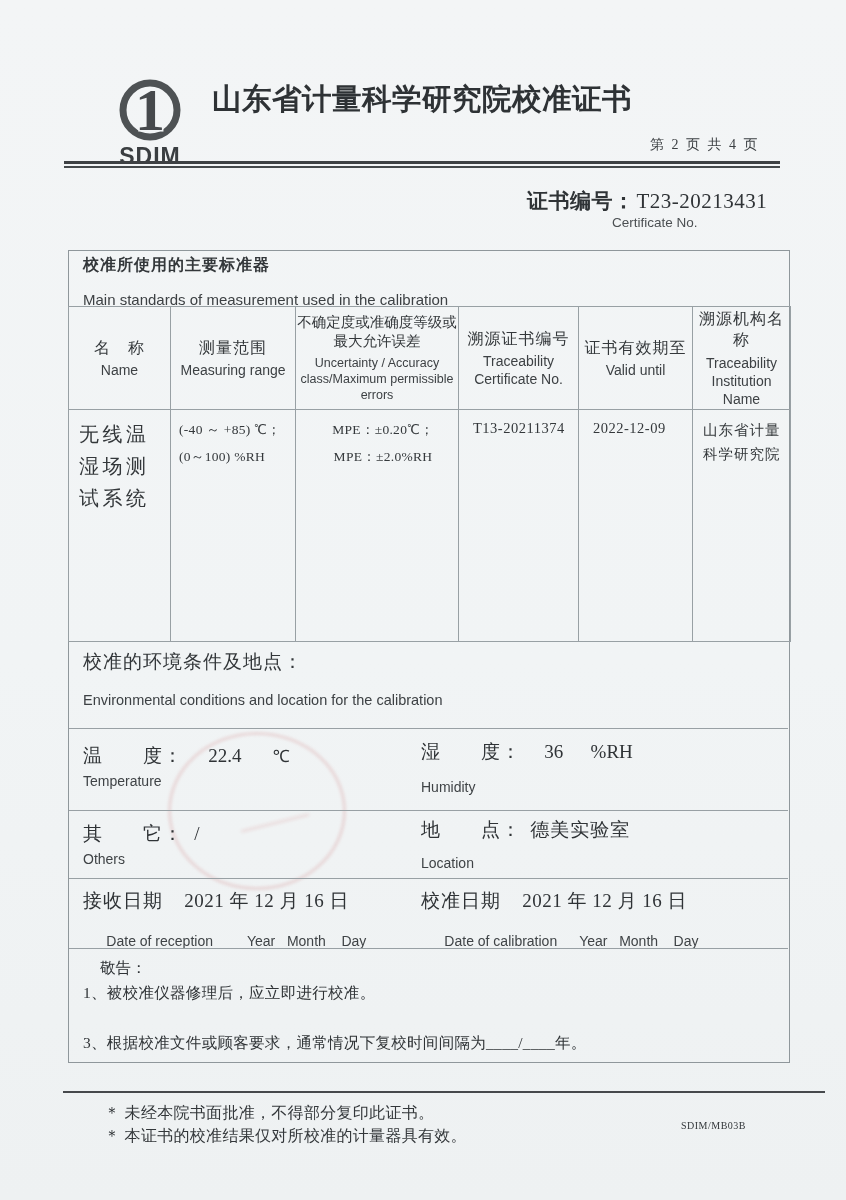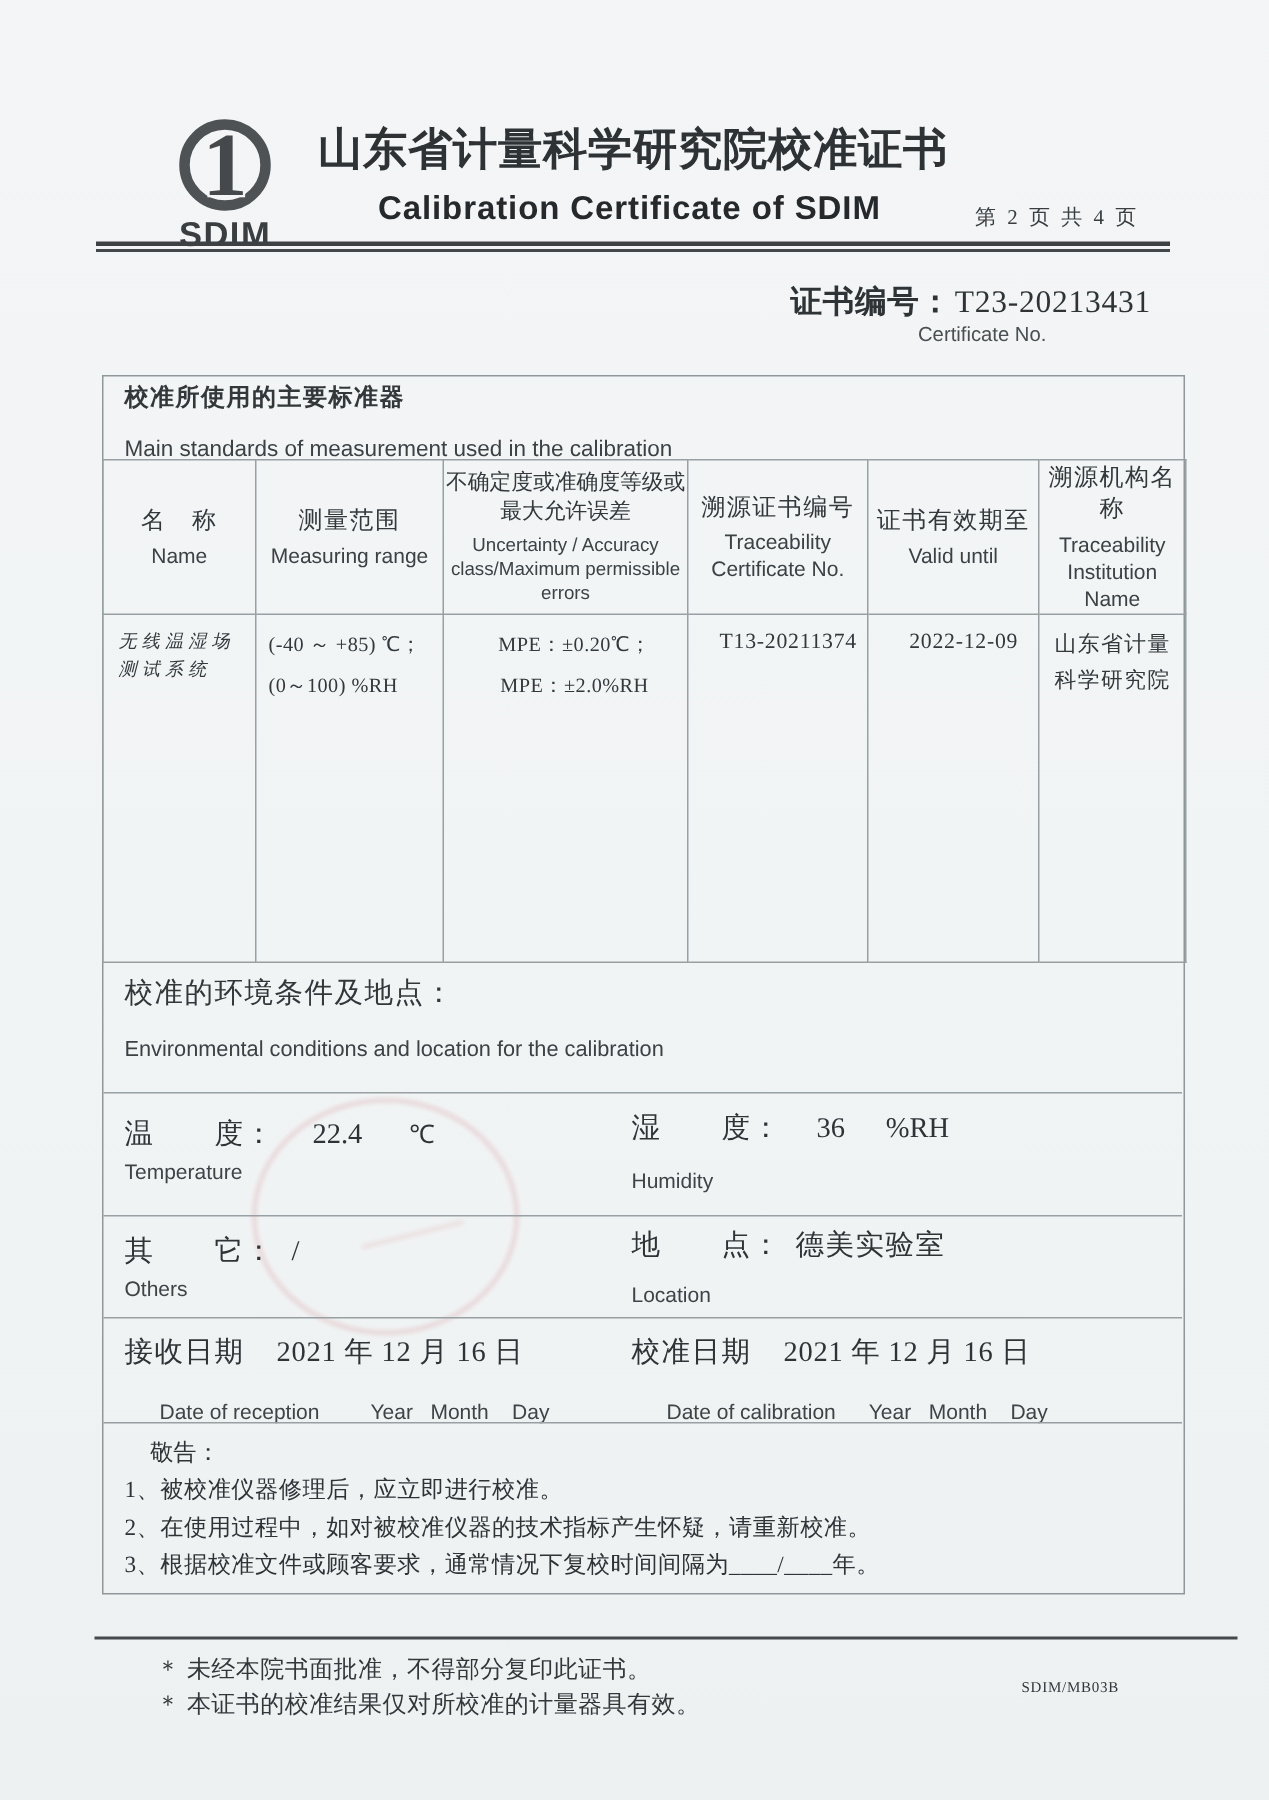--- a/index.html
+++ b/index.html
@@ -66,24 +66,24 @@
   }
   table.std th,table.std td{border:1px solid #98a0a4;padding:0;vertical-align:middle;font-weight:normal;}
   table.std thead tr{height:103px;}
   table.std tbody tr{height:232px;}
   table.std tbody td{vertical-align:top;}
   .h-cn{font-size:16px;letter-spacing:1px;color:#34383b;line-height:1.35;text-align:center;}
   .h-en{font-size:14px;color:#3d4144;line-height:1.3;text-align:center;margin-top:3px;}
   th.small .h-cn{font-size:14.5px;letter-spacing:0;}
   th.small .h-en{font-size:12.5px;}
   td .cell{font-family:"Liberation Serif",serif;color:#34383b;}
-  td.c-name .cell{font-size:12px;letter-spacing:3.5px;line-height:1.6;padding:8px 4px 0 10px;font-style:italic;}
+  td.c-name .cell{font-size:20px;letter-spacing:3.5px;line-height:1.6;padding:8px 4px 0 10px;}
   td.c-range .cell{font-size:13.5px;line-height:2.0;padding:6px 0 0 8px;letter-spacing:.3px;}
   td.c-mpe .cell{font-size:13.5px;line-height:2.0;padding:6px 0 0 12px;letter-spacing:.3px;text-align:center;}
-  td.c-cert .cell,td.c-valid .cell{font-size:14.5px;padding:10px 0 0 14px;letter-spacing:.5px;text-align:center;}
+  td.c-cert .cell,td.c-valid .cell{font-size:14.5px;padding:10px 0 0 14px;letter-spacing:.5px;}
   td.c-inst .cell{font-size:14.5px;letter-spacing:1px;line-height:1.65;padding:9px 8px 0 10px;}
 
   .hline{left:0;width:719px;height:0;border-top:1px solid #98a0a4;}
   .env-title-cn{left:14px;top:398px;font-size:19px;font-weight:500;letter-spacing:1px;color:#33373a;}
   .env-title-en{left:14px;top:441px;font-size:14.5px;color:#3d4144;}
 
   .fieldline{white-space:nowrap;font-size:19px;color:#2f3336;}
   .fieldline .flbl{font-weight:500;letter-spacing:1px;}
   .fieldline .fval{font-family:"Liberation Serif",serif;}
   .sub-en{font-size:14px;color:#3f4346;white-space:pre;}
@@ -101,21 +101,20 @@
 
 <div class="page">
 
   <svg class="abs logo" viewBox="0 0 112 96">
     <circle cx="54" cy="36" r="27" fill="none" stroke="#4e5254" stroke-width="7"></circle>
     <text x="54" y="56" text-anchor="middle" font-family="Liberation Serif, serif" font-size="60" font-weight="bold" fill="#46494c" stroke="#f3f5f6" stroke-width="3" paint-order="stroke">1</text>
     <text x="54" y="90" text-anchor="middle" font-family="Liberation Sans, sans-serif" font-size="23" font-weight="bold" letter-spacing="1" fill="#3a3e41">SDIM</text>
   </svg>
 
   <div class="abs title-cn">山东省计量科学研究院校准证书</div>
-  <div class="abs title-en">Calibration Certificate of SDIM</div>
   <div class="abs page-info">第 2 页 共 4 页</div>
   <div class="abs double-rule"></div>
 
   <div class="abs cert-line">
     <span class="lbl">证书编号：</span><span class="val">T23-20213431</span>
   </div>
   <div class="abs cert-en">Certificate No.</div>
 
   <div class="abs seal"></div>
   <div class="abs seal-mark"></div>
@@ -240,21 +239,20 @@
       <span class="fval" style="margin-left:16px;letter-spacing:.5px">2021 年 12 月 16 日</span>
     </div>
     <div class="abs sub-en" style="left:352px;top:666px">
       <span>Date of calibration</span><span style="margin-left:22px">Year   Month    Day</span>
     </div>
 
     <div class="abs hline" style="top:697px"></div>
 
     <div class="abs notice-title">敬告：</div>
     <div class="abs notice-item" style="top:732px">1、被校准仪器修理后，应立即进行校准。</div>
-    <div class="abs notice-item" style="top:757px">2、在使用过程中，如对被校准仪器的技术指标产生怀疑，请重新校准。</div>
     <div class="abs notice-item" style="top:782px">3、根据校准文件或顾客要求，通常情况下复校时间间隔为____/____年。</div>
 
   </section>
 
   <div class="abs footer-rule"></div>
   <div class="abs footnote" style="top:1103px">＊ 未经本院书面批准，不得部分复印此证书。</div>
   <div class="abs footnote" style="top:1126px">＊ 本证书的校准结果仅对所校准的计量器具有效。</div>
   <div class="abs form-no">SDIM/MB03B</div>
 
 </div>

